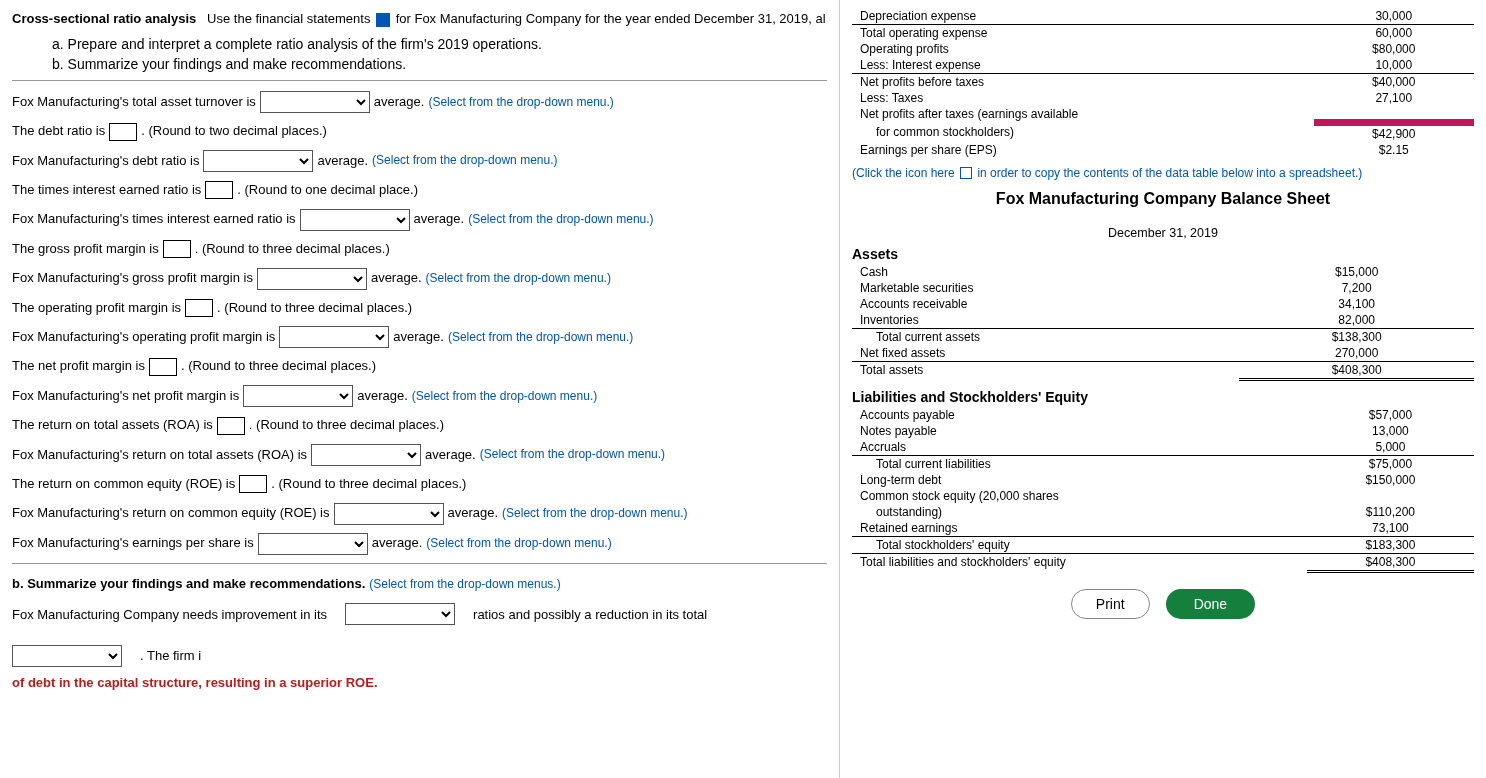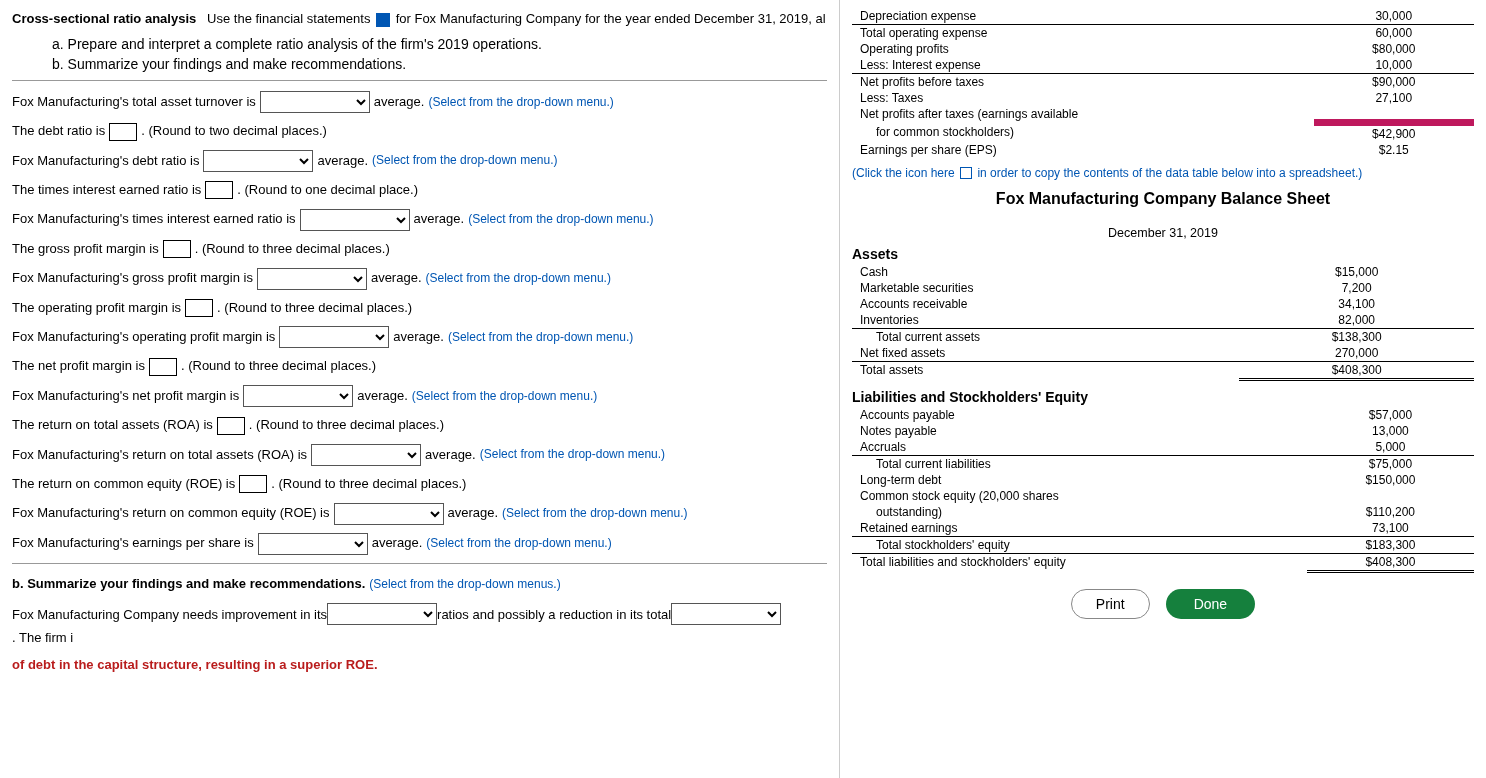--- a/index.html
+++ b/index.html
@@ -53,21 +53,21 @@
 
     .link-blue { color: #0056b3; text-decoration: none; font-size: 12px; }
 
     .bottom-section {
       margin-top: 10px;
     }
     .bottom-row {
       display: flex;
       align-items: center;
       flex-wrap: wrap;
-      gap: 0;
+      gap: 18px;
       line-height: 1.8;
       margin-bottom: 4px;
     }
     .green-text { color: #b91c1c; font-weight: bold; }
 
     
     .right-panel {
       width: 646px;
       padding: 8px 12px;
       overflow-y: auto;
@@ -372,21 +372,21 @@
       <tr>
         <td class="label-col">Operating profits</td>
         <td class="value-col">$80,000</td>
       </tr>
       <tr>
         <td class="label-col">Less: Interest expense</td>
         <td class="value-col">10,000</td>
       </tr>
       <tr>
         <td class="label-col" style="border-top:1px solid #000">Net profits before taxes</td>
-        <td class="value-col" style="border-top:1px solid #000">$90,000</td>
+        <td class="value-col" style="border-top:1px solid #000">$40,000</td>
       </tr>
       <tr>
         <td class="label-col">Less: Taxes</td>
         <td class="value-col">27,100</td>
       </tr>
       <tr>
         <td class="label-col">Net profits after taxes (earnings available</td>
         <td class="value-col"></td>
       </tr>
       <tr>

